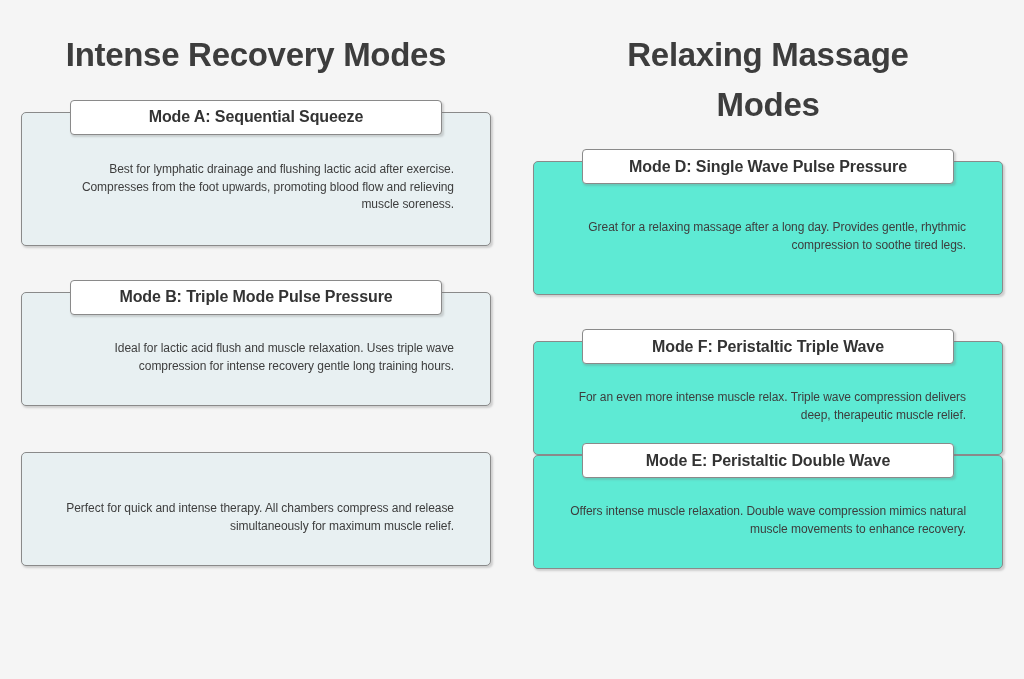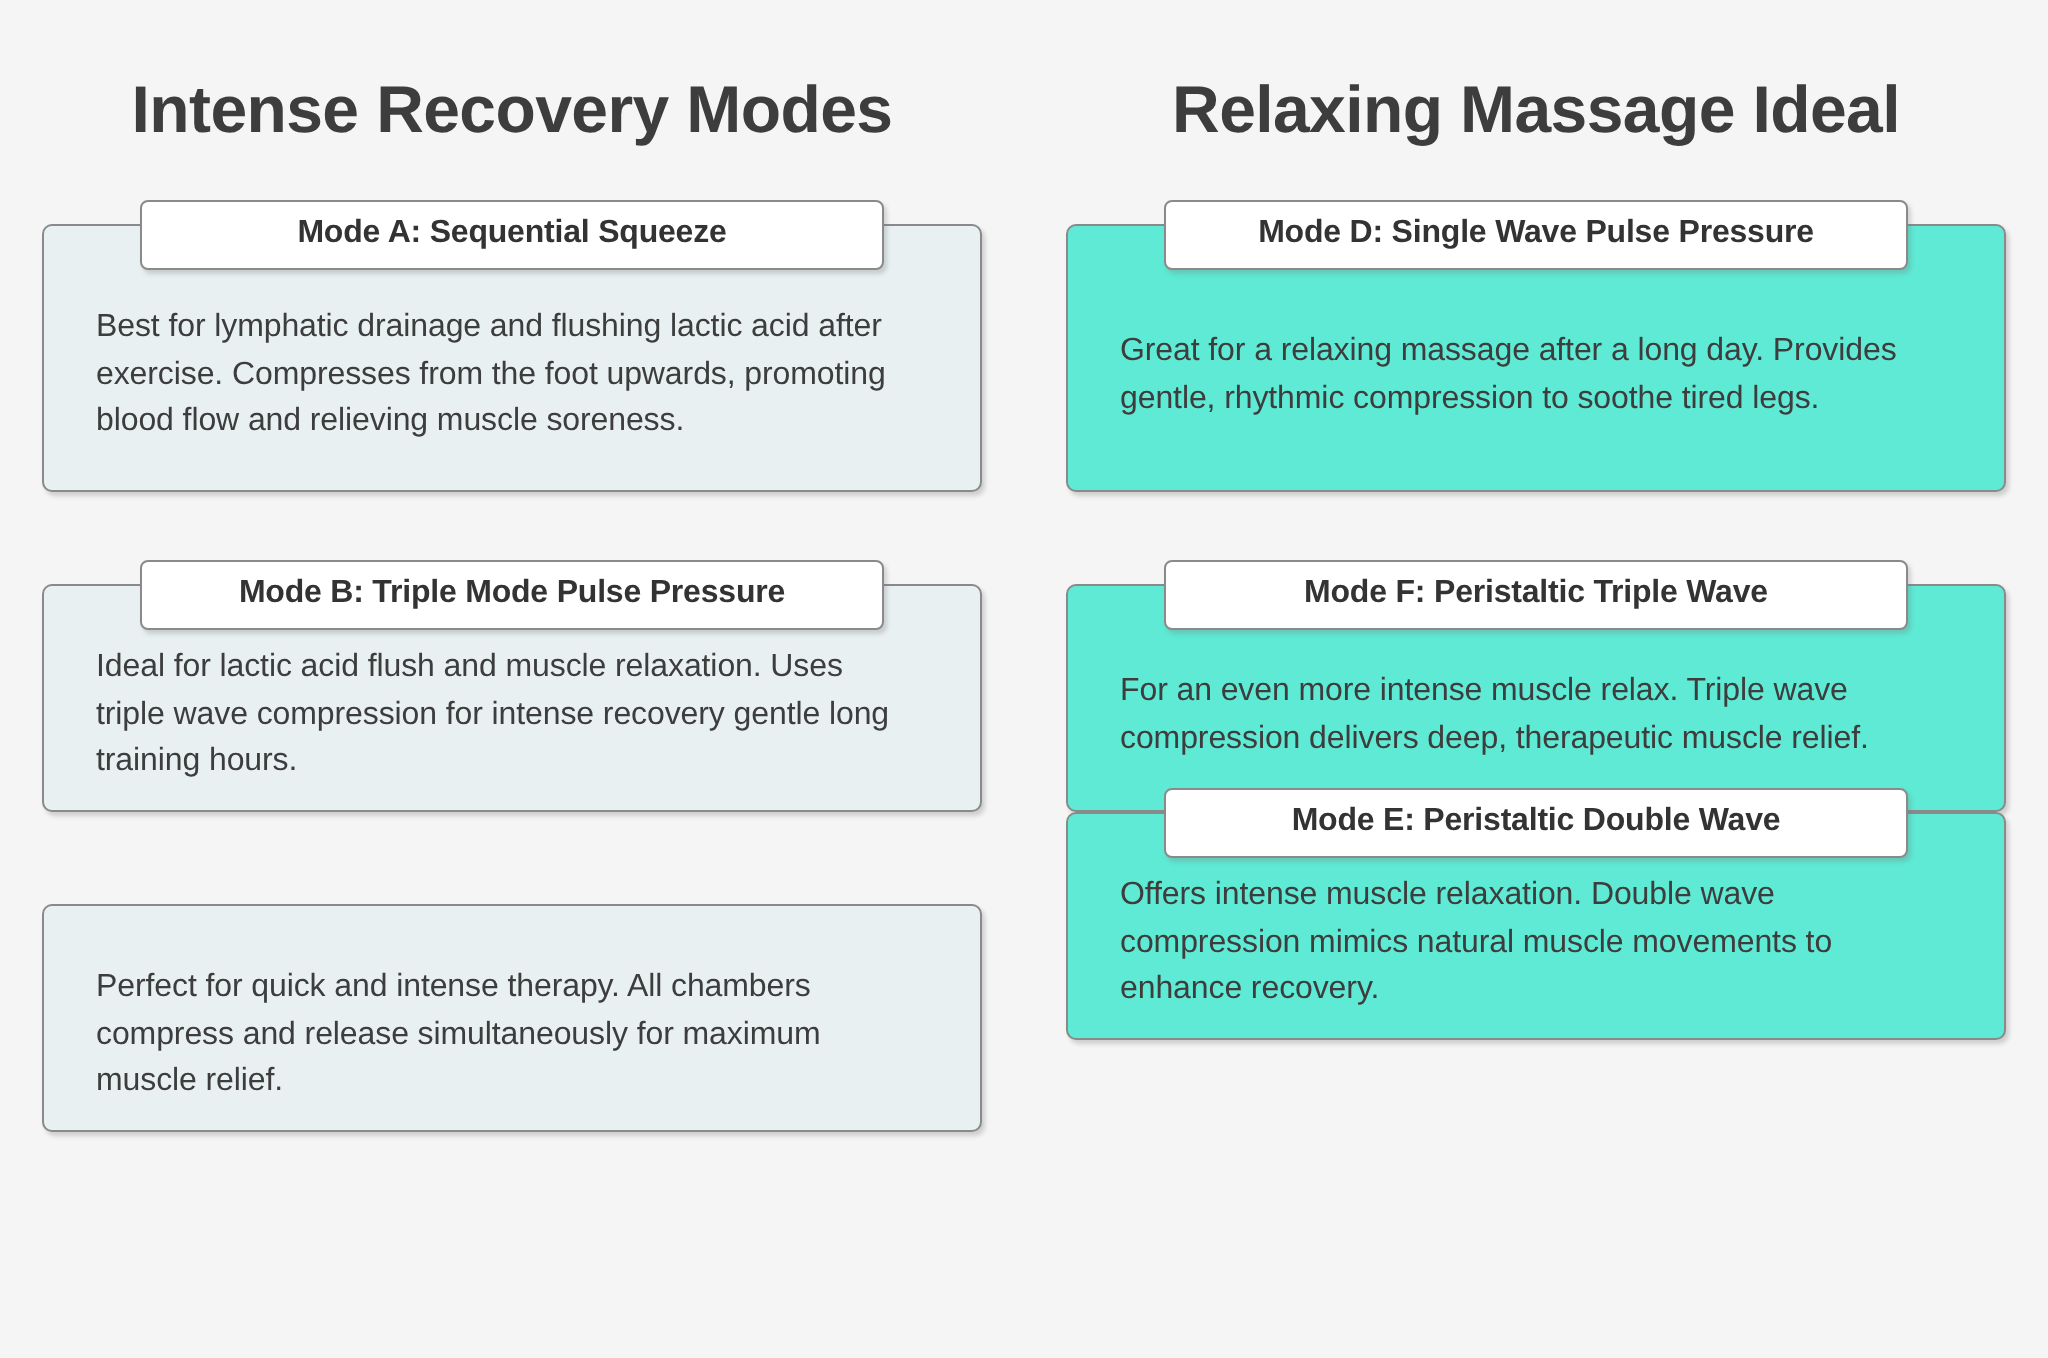--- a/index.html
+++ b/index.html
@@ -93,24 +93,24 @@
     justify-content: center;
     font-size: 16px;
     font-weight: bold;
     color: #333333;
     letter-spacing: -0.1px;
     white-space: nowrap;
     z-index: 3;
   }
 
   .card-body {
-    font-size: 16px;
+    font-size: 12px;
     line-height: 1.47;
     color: #3d3d3d;
-    text-align: left;
+    text-align: right;
     letter-spacing: -0.05px;
     padding: 0 4px;
   }
 
   
   .col-left  .cards { padding-top: 0; }
   .col-right .cards { padding-top: 0; }
 </style>
 </head>
 <body>
@@ -133,21 +133,21 @@
       </article>
 
       <article class="card row-3">
         <p class="card-body">Perfect for quick and intense therapy. All chambers compress and release simultaneously for maximum muscle relief.</p>
       </article>
 
     </div>
   </section>
 
   <section class="column col-right">
-    <h1 class="column-heading">Relaxing Massage Ideal</h1>
+    <h1 class="column-heading">Relaxing Massage Modes</h1>
 
     <div class="cards">
 
       <article class="card row-1">
         <div class="card-title">Mode D: Single Wave Pulse Pressure</div>
         <p class="card-body">Great for a relaxing massage after a long day. Provides gentle, rhythmic compression to soothe tired legs.</p>
       </article>
 
       <article class="card row-3">
         <div class="card-title">Mode F: Peristaltic Triple Wave</div>

